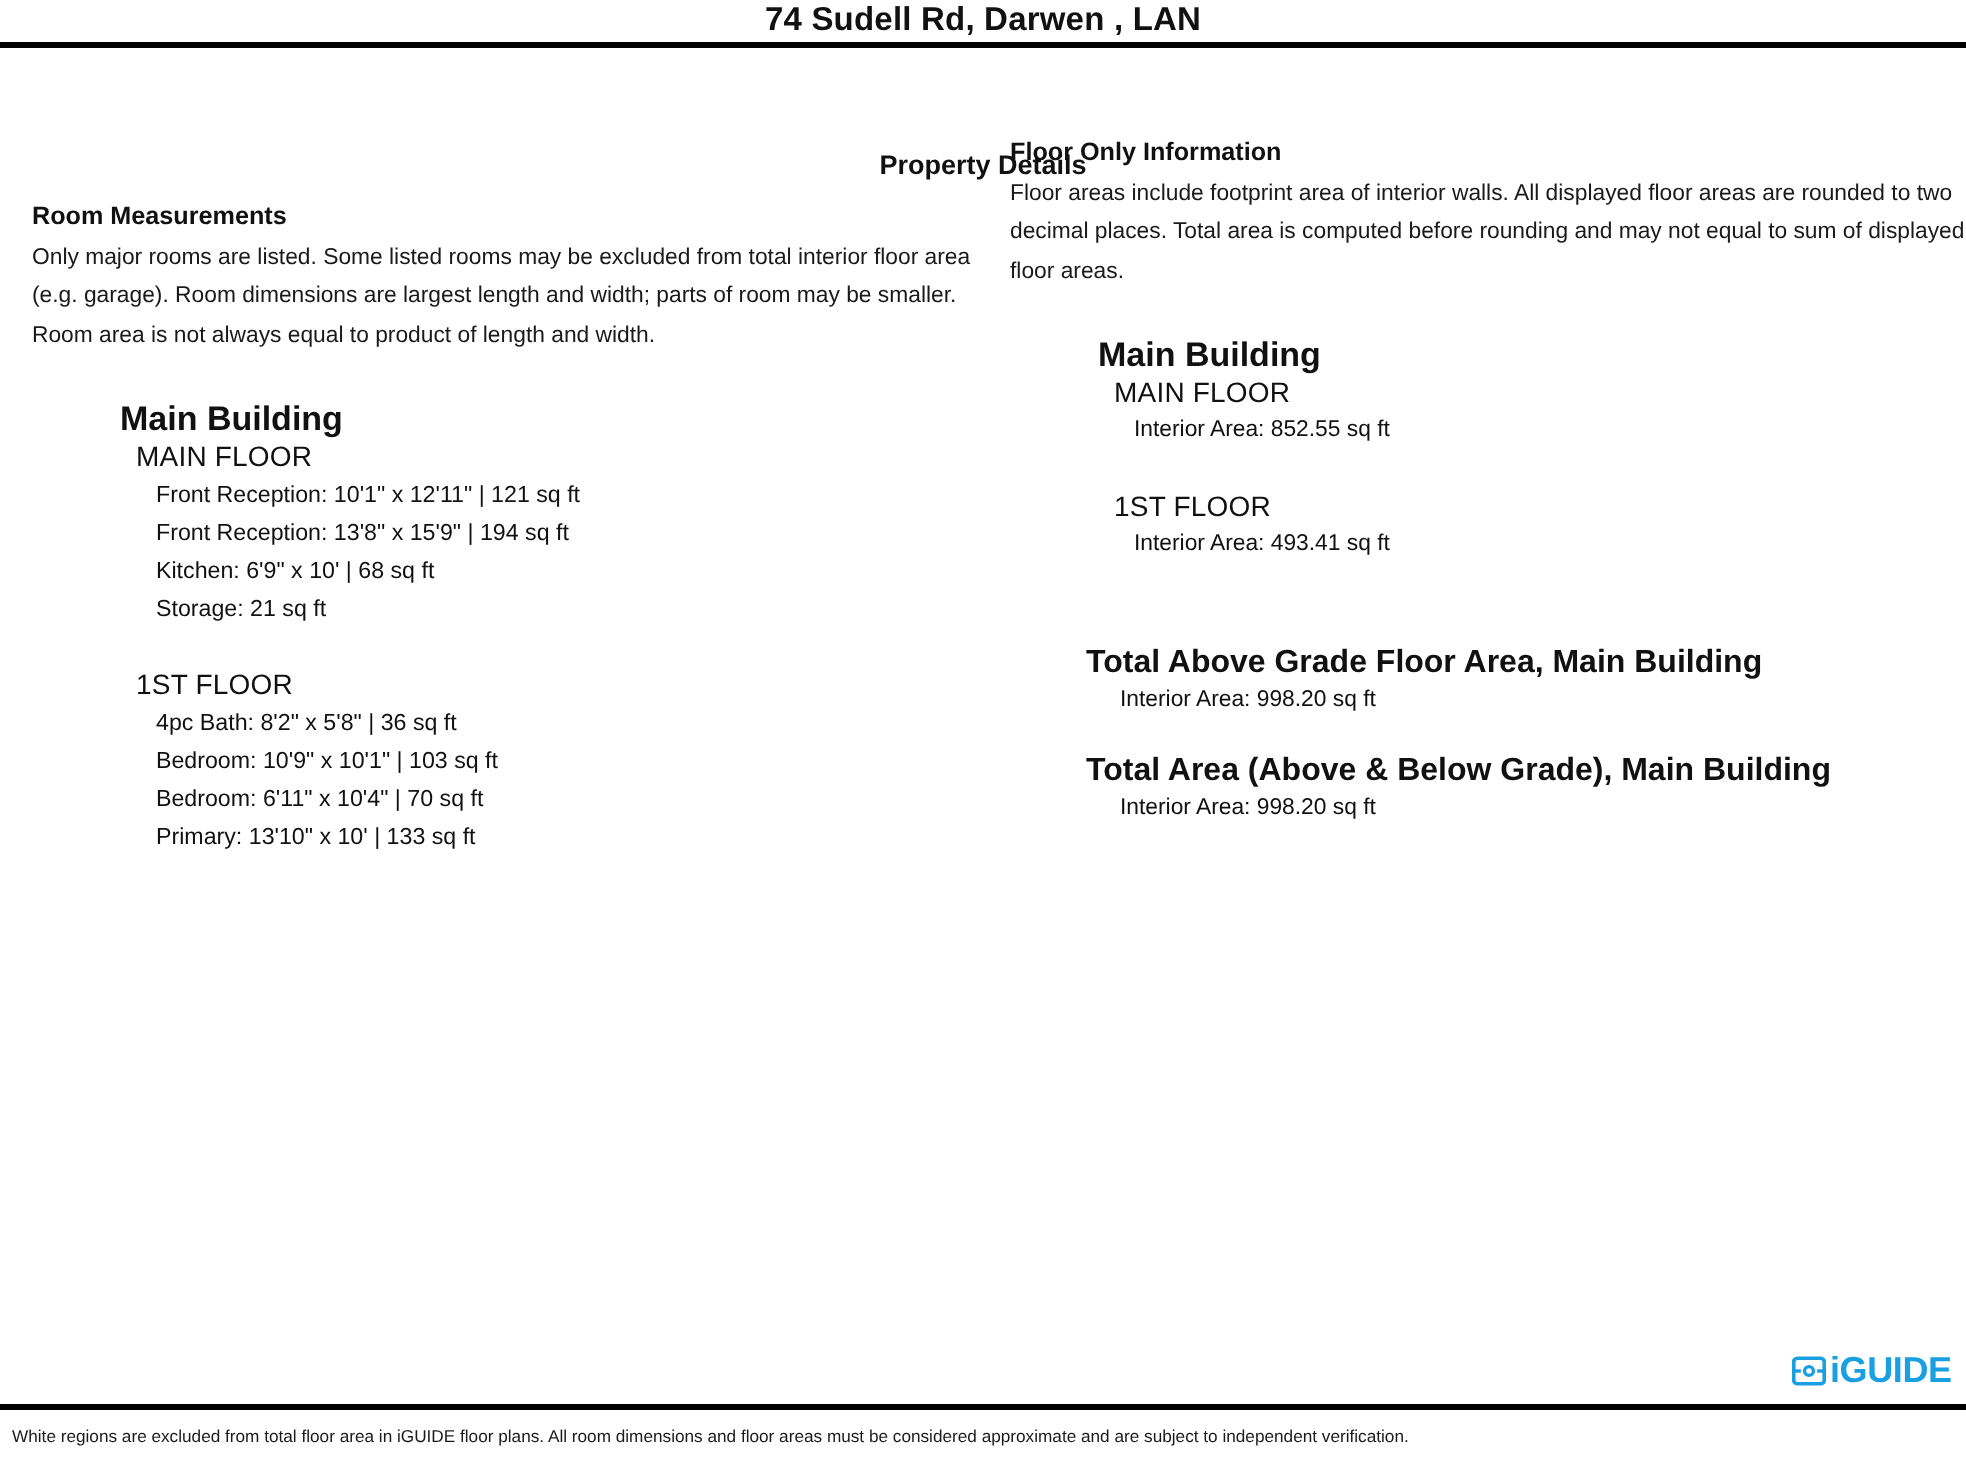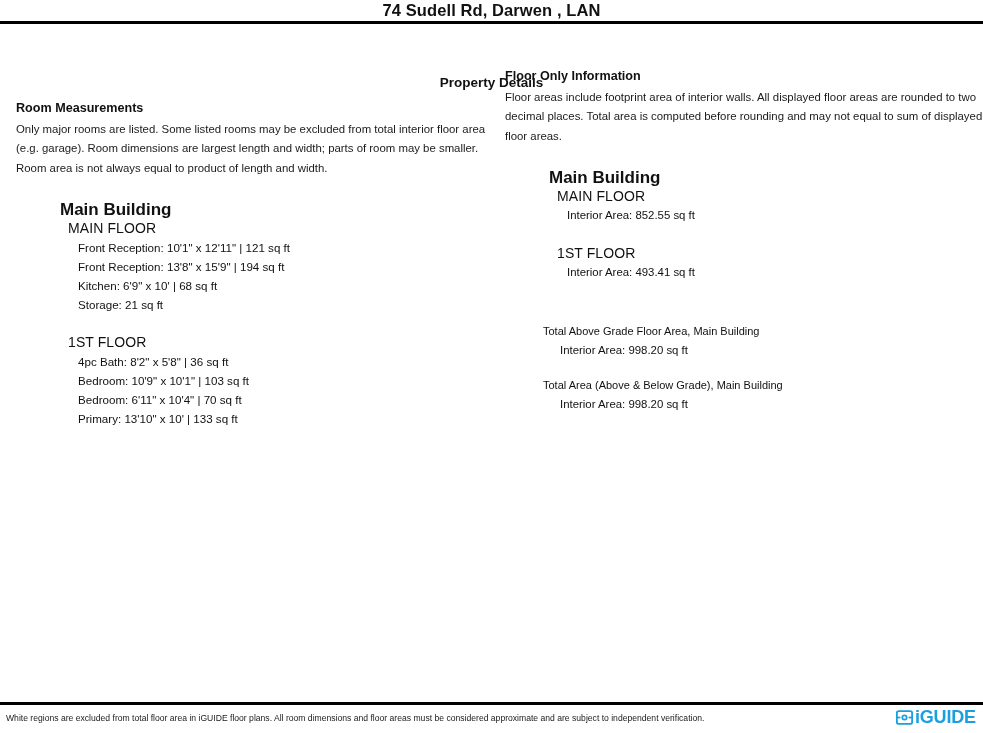--- a/index.html
+++ b/index.html
@@ -93,22 +93,22 @@
     font-size: 11.6px;
     line-height: 19px;
     padding-left: 62px;
   }
   .area-line {
     font-size: 11.4px;
     line-height: 19px;
     padding-left: 62px;
   }
   .total-heading {
-    font-weight: normal;
-    font-size: 11px;
+    font-weight: bold;
+    font-size: 16px;
     line-height: 19px;
     padding-left: 38px;
   }
   .total-area-line {
     font-size: 11.4px;
     line-height: 19px;
     padding-left: 55px;
   }
   .block-gap-sm { height: 16px; }
   .block-gap-lg { height: 40px; }
@@ -126,21 +126,21 @@
     position: absolute;
     top: 712px;
     left: 6px;
     width: 820px;
     font-size: 8.6px;
     line-height: 12px;
     color: #1a1a1a;
   }
   .brand {
     position: absolute;
-    top: 708px;
+    top: 676px;
     left: 896px;
     display: flex;
     align-items: center;
     gap: 2px;
   }
   .brand-icon {
     width: 17px;
     height: 17px;
     display: block;
   }

